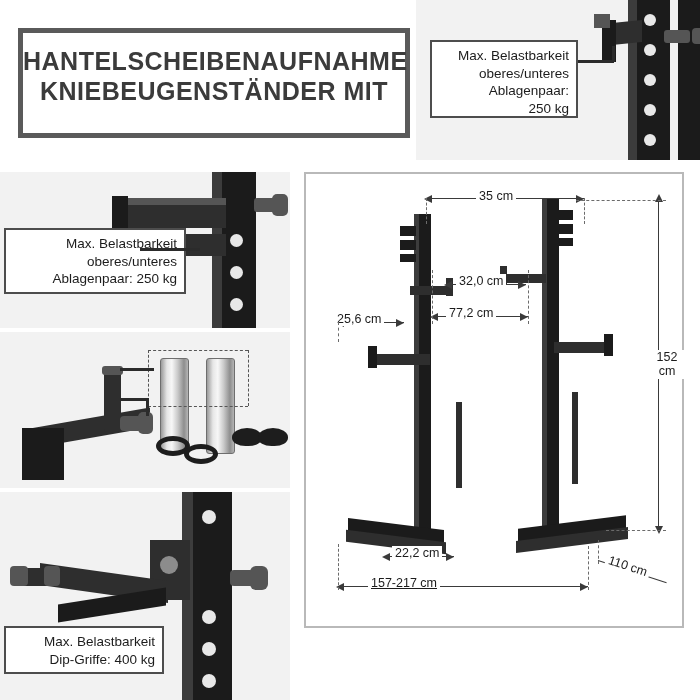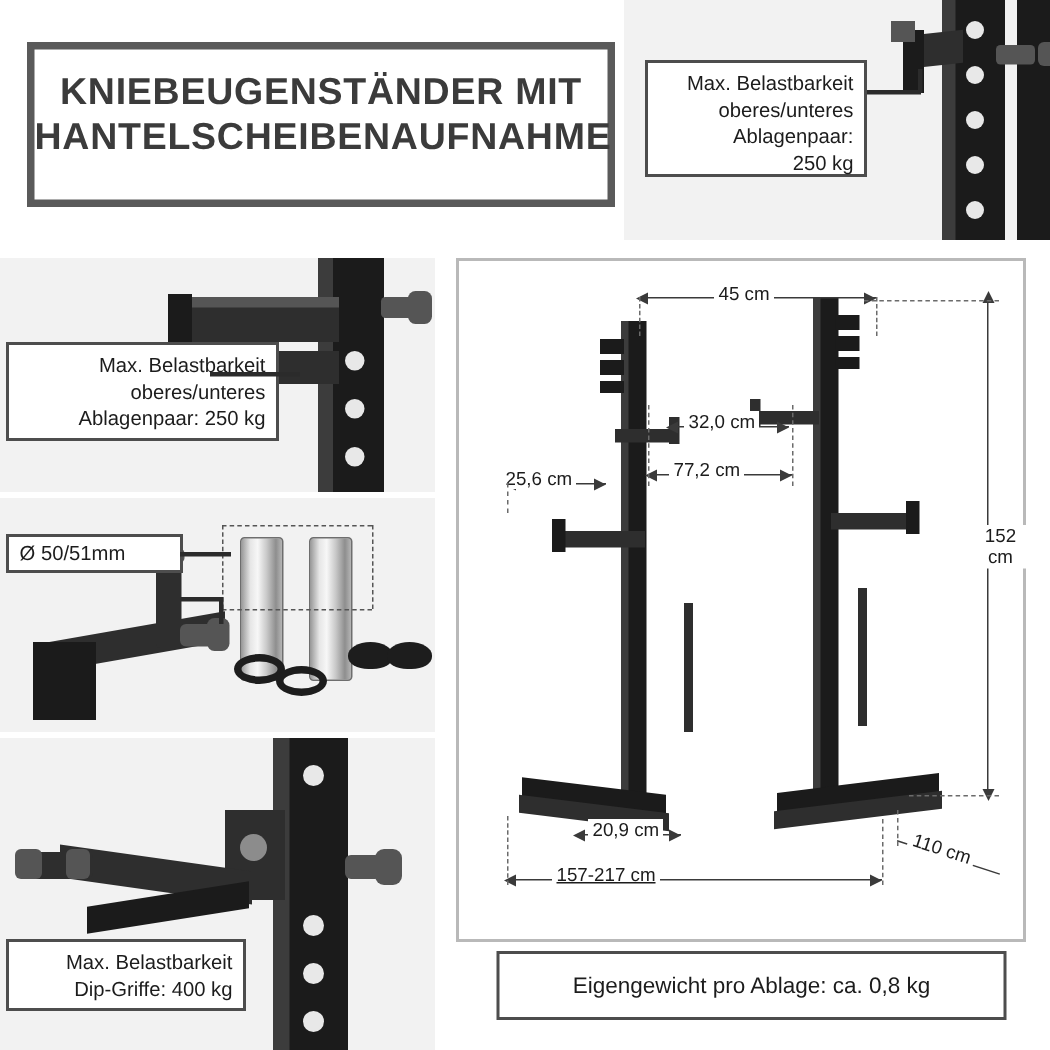--- a/index.html
+++ b/index.html
@@ -208,22 +208,22 @@
 
   <div class="callout" style="left:430px; top:40px; width:148px; height:78px;">Max. Belastbarkeit
 oberes/unteres
 Ablagenpaar:
 250 kg</div>
   <div class="ptr" style="left:578px; top:60px; width:36px; height:2.5px;"></div>
   <div class="ptr" style="left:612px; top:46px; width:2.5px; height:16px;"></div>
 
   <div id="title-box">
     <div class="inner">
+      <div class="line">HANTELSCHEIBENAUFNAHME</div>
       <div class="line">KNIEBEUGENSTÄNDER MIT</div>
-      <div class="line">HANTELSCHEIBENAUFNAHME</div>
     </div>
   </div>
 
   <div class="panel" style="left:0; top:172px; width:290px; height:156px; background:#f2f2f2;">
 
     <div class="metal-dark" style="left:212px; top:0; width:44px; height:156px;"></div>
     <div class="metal-mid" style="left:212px; top:0; width:10px; height:156px;"></div>
     <div class="hole" style="left:230px; top:62px; width:13px; height:13px;"></div>
     <div class="hole" style="left:230px; top:94px; width:13px; height:13px;"></div>
     <div class="hole" style="left:230px; top:126px; width:13px; height:13px;"></div>
@@ -262,21 +262,20 @@
 
     <div class="disc" style="left:232px; top:96px; width:30px; height:18px;"></div>
     <div class="disc" style="left:258px; top:96px; width:30px; height:18px;"></div>
 
     <div class="dashline-h" style="left:148px; top:18px; width:100px; border-top:1.5px dashed #555;"></div>
     <div class="dashline-h" style="left:148px; top:74px; width:100px; border-top:1.5px dashed #555;"></div>
     <div class="dashline-v" style="left:148px; top:18px; height:56px; border-left:1.5px dashed #555;"></div>
     <div class="dashline-v" style="left:248px; top:18px; height:56px; border-left:1.5px dashed #555;"></div>
   </div>
 
-  <div class="callout" style="left:4px; top:356px; width:118px; height:26px; display:flex; align-items:center;">Ø 50/51mm</div>
   <div class="ptr" style="left:120px; top:368px; width:34px; height:2.5px;"></div>
 
   <div class="ptr" style="left:120px; top:398px; width:28px; height:2.5px;"></div>
   <div class="ptr" style="left:146px; top:398px; width:2.5px; height:18px;"></div>
 
   <div class="panel" style="left:0; top:492px; width:290px; height:208px; background:#f2f2f2;">
 
     <div class="metal-dark" style="left:182px; top:0; width:50px; height:208px;"></div>
     <div class="metal-mid" style="left:182px; top:0; width:11px; height:208px;"></div>
     <div class="hole" style="left:202px; top:18px; width:14px; height:14px;"></div>
@@ -330,21 +329,21 @@
 
     <div class="metal-dark" style="left:42px; top:350px; width:96px; height:18px; transform:skewY(7deg);"></div>
     <div class="metal" style="left:40px; top:362px; width:100px; height:12px; transform:skewY(7deg);"></div>
 
     <div class="metal-dark" style="left:212px; top:348px; width:108px; height:18px; transform:skewY(-7deg);"></div>
     <div class="metal" style="left:210px; top:360px; width:112px; height:12px; transform:skewY(-7deg);"></div>
 
     <div class="dimline" style="left:120px; top:24px; width:158px; height:1.4px;"></div>
     <div class="arrow arrow-l" style="left:118px; top:21px;"></div>
     <div class="arrow arrow-r" style="left:270px; top:21px;"></div>
-    <div class="dimtxt" style="left:170px; top:15px;">45 cm</div>
+    <div class="dimtxt" style="left:170px; top:15px;">35 cm</div>
     <div class="dashline-v" style="left:120px; top:24px; height:26px;"></div>
     <div class="dashline-v" style="left:278px; top:24px; height:26px;"></div>
 
     <div class="dimline" style="left:352px; top:26px; width:1.4px; height:330px;"></div>
     <div class="arrow arrow-u" style="left:349px; top:20px;"></div>
     <div class="arrow arrow-d" style="left:349px; top:352px;"></div>
     <div class="dimtxt" style="left:344px; top:176px; width:28px; line-height:1.15;">152
 cm</div>
     <div class="dashline-h" style="left:270px; top:26px; width:90px;"></div>
     <div class="dashline-h" style="left:300px; top:356px; width:60px;"></div>
@@ -363,30 +362,29 @@
 
     <div class="dimline" style="left:32px; top:148px; width:66px; height:1.4px;"></div>
     <div class="arrow arrow-l" style="left:30px; top:145px;"></div>
     <div class="arrow arrow-r" style="left:90px; top:145px;"></div>
     <div class="dimtxt" style="left:28px; top:138px;">25,6 cm</div>
     <div class="dashline-v" style="left:32px; top:148px; height:20px;"></div>
 
     <div class="dimline" style="left:78px; top:382px; width:70px; height:1.4px;"></div>
     <div class="arrow arrow-l" style="left:76px; top:379px;"></div>
     <div class="arrow arrow-r" style="left:140px; top:379px;"></div>
-    <div class="dimtxt" style="left:86px; top:372px;">20,9 cm</div>
+    <div class="dimtxt" style="left:86px; top:372px;">22,2 cm</div>
 
     <div class="dimline" style="left:32px; top:412px; width:250px; height:1.4px;"></div>
     <div class="arrow arrow-l" style="left:30px; top:409px;"></div>
     <div class="arrow arrow-r" style="left:274px; top:409px;"></div>
     <div class="dimtxt" style="left:62px; top:402px;text-decoration:underline;">157-217 cm</div>
     <div class="dashline-v" style="left:32px; top:370px; height:46px;"></div>
     <div class="dashline-v" style="left:282px; top:372px; height:44px;"></div>
 
     <div class="dimline" style="left:292px; top:386px; width:72px; height:1.4px; transform:rotate(18deg); transform-origin:left center;"></div>
     <div class="dimtxt" style="left:300px; top:378px; transform:rotate(18deg); transform-origin:left center;">110 cm</div>
     <div class="dashline-v" style="left:292px; top:366px; height:24px;"></div>
 
   </div>
 
-  <div id="weight-note">Eigengewicht pro Ablage: ca. 0,8 kg</div>
 
 </div>
 
 </body></html>

